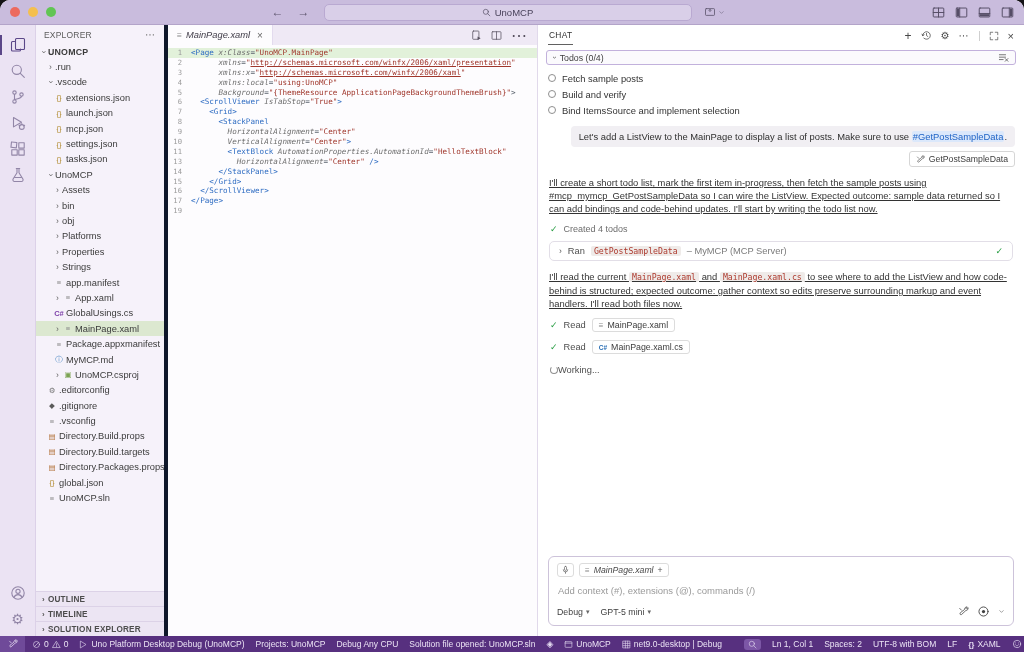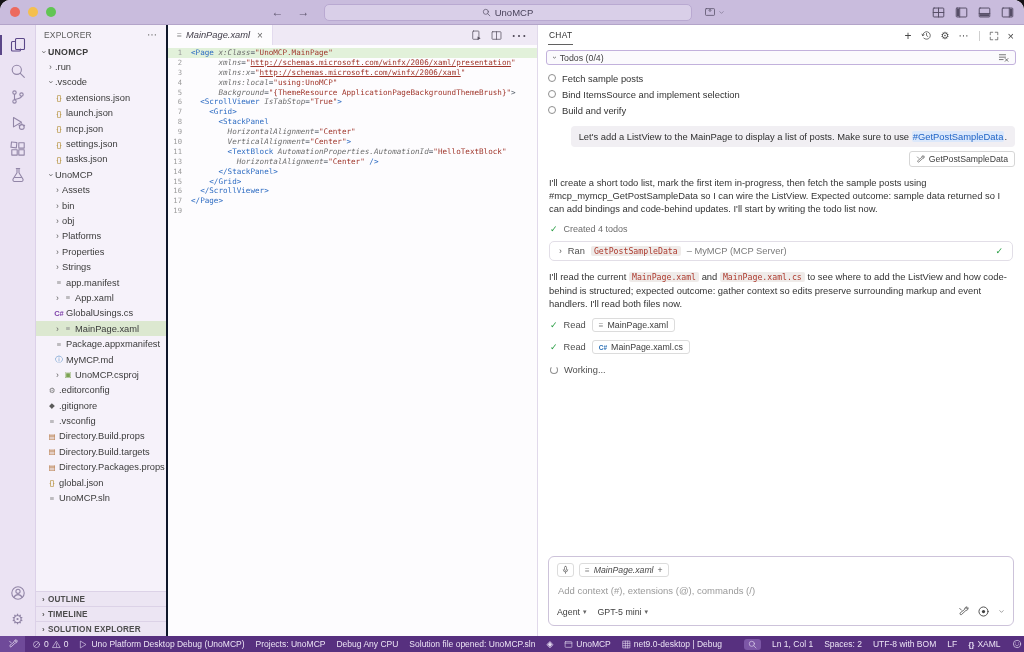--- a/index.html
+++ b/index.html
@@ -23,21 +23,21 @@
 
   
   .main{flex:1;display:flex;min-height:0;}
 
   .activitybar{width:36px;flex:none;background:#ebe3f3;border-right:1px solid #dcd1e8;display:flex;flex-direction:column;align-items:center;padding:7px 0 4px;}
   .ab-item{width:36px;height:26px;display:flex;align-items:center;justify-content:center;color:#9286a7;position:relative;}
   .ab-item.active{color:#5b4788;}
   .ab-item.active::before{content:"";position:absolute;left:0;top:3px;bottom:3px;width:2px;background:#5b4788;}
   .ab-bottom{margin-top:auto;display:flex;flex-direction:column;align-items:center;}
 
-  .sidebar{width:132px;flex:none;background:#f6f2fa;border-right:2px solid #0f172a;display:flex;flex-direction:column;min-height:0;}
+  .sidebar{width:132px;flex:none;background:#f6f2fa;border-right:4px solid #0f172a;display:flex;flex-direction:column;min-height:0;}
   .sb-header{height:19px;flex:none;display:flex;align-items:center;padding:0 8px;font-size:8.5px;color:#5c5c5c;letter-spacing:.2px;}
   .sb-header .more{margin-left:auto;color:#6a6a6a;font-size:10px;letter-spacing:1px;}
   .tree{flex:1;overflow:hidden;font-size:9.3px;color:#3b3b3b;}
   .trow{height:15.4px;display:flex;align-items:center;white-space:nowrap;cursor:default;}
   .trow.sel{background:#dce8d0;}
   .trow .arrow{width:9px;flex:none;color:#616161;font-size:8.5px;display:inline-flex;justify-content:center;}
   .arrow.down{transform:rotate(90deg);}
   .trow .fi{width:12px;flex:none;font-size:7.5px;text-align:center;margin-right:1px;}
   .trow.root .lbl{font-weight:bold;font-size:8.8px;letter-spacing:.2px;}
   .fi-json{color:#b08a2e;}.fi-lines{color:#8a8a8a;font-size:8.5px;}.fi-cs{color:#7c3fa8;font-size:6.5px;font-weight:bold;}
@@ -77,33 +77,33 @@
   .todo{height:16px;display:flex;align-items:center;gap:6px;font-size:9.4px;color:#333;}
   .radio{width:8px;height:8px;border-radius:50%;border:1px solid #8f8f8f;flex:none;position:relative;}
   .radio.active{border-color:#2e6fd0;}
   .radio.active::after{content:"";position:absolute;inset:1.5px;border-radius:50%;background:#2e6fd0;}
   .bubble-row{display:flex;justify-content:flex-end;padding:8px 9px 0;flex:none;}
   .bubble{background:#f1eff3;border-radius:4px;padding:5px 8px;font-size:9.4px;color:#2f2f2f;max-width:96%;}
   .mention{color:#2064c6;background:#dbe8fb;border-radius:2px;padding:0 1px;}
   .chip-row{display:flex;justify-content:flex-end;padding:4px 9px 0;flex:none;}
   .chip{border:1px solid #d6d6d6;border-radius:3px;padding:2px 6px;font-size:8.7px;display:flex;gap:4px;align-items:center;background:#fff;color:#3d3d3d;}
   .chip .ic{color:#4d4d4d;}
-  .para{padding:9px 11px 0;line-height:13px;font-size:9.4px;color:#333;flex:none;}
+  .para{padding:9px 11px 0;line-height:13px;font-size:9.4px;color:#333;flex:none;text-decoration:underline;}
   .icode{font-family:"DejaVu Sans Mono",monospace;font-size:8.2px;background:#efebe9;color:#ad3a2e;padding:0 3px;border-radius:2px;}
   .status-line{display:flex;align-items:center;gap:6px;padding:9px 12px 0;color:#6d6d6d;font-size:9px;flex:none;}
   .check{color:#259c41;font-size:9px;}
   .ran-box{margin:7px 11px 0;flex:none;border:1px solid #e2dee7;border-radius:5px;height:20px;display:flex;align-items:center;gap:6px;padding:0 9px;color:#4f4f4f;font-size:9.3px;}
   .ran-box .arrow{font-size:8.5px;color:#555;}
   .ran-box .suffix{color:#7a7a7a;}
   .ran-box .check{margin-left:auto;}
   .read-row{display:flex;align-items:center;gap:6px;padding:8px 12px 0;color:#4f4f4f;font-size:9.3px;flex:none;}
   .file-chip{border:1px solid #dcdcdc;border-radius:3px;padding:1px 6px;display:flex;gap:4px;align-items:center;font-size:8.8px;background:#fff;color:#3d3d3d;}
   .file-chip .fi-lines{font-size:8px;color:#8a8a8a;}
   .file-chip .fi-cs{color:#2b6fb5;font-size:6.5px;font-weight:bold;}
-  .working{display:flex;gap:6px;align-items:center;padding:11px 12px 0;color:#4f4f4f;font-size:9.3px;flex:none;}
+  .working{display:flex;gap:0;align-items:center;padding:11px 12px 0;color:#4f4f4f;font-size:9.3px;flex:none;}
   .spinner{width:8px;height:8px;border:1.2px solid #8f8f8f;border-top-color:transparent;border-radius:50%;flex:none;}
   .chat-input{margin:8px 10px 10px;margin-top:auto;border:1px solid #cdc3da;border-radius:6px;padding:6px 8px 7px;background:#fff;flex:none;}
   .ci-top{display:flex;gap:5px;align-items:center;}
   .mic-btn{width:17px;height:14px;border:1px solid #dcdcdc;border-radius:3px;display:flex;align-items:center;justify-content:center;color:#4d4d4d;}
   .ci-chip{border:1px solid #dcdcdc;border-radius:3px;padding:1px 5px;font-size:8.7px;font-style:italic;display:flex;gap:4px;align-items:center;color:#4a4a4a;}
   .ci-chip .plus{font-style:normal;color:#555;}
   .ci-input{border:none;outline:none;width:100%;font-size:9.5px;padding:8px 1px 9px;color:#333;font-family:"Liberation Sans",sans-serif;}
   .ci-input::placeholder{color:#9a9a9a;}
   .ci-bottom{display:flex;align-items:center;gap:11px;font-size:8.8px;color:#3f3f3f;}
   .ci-dd{display:flex;align-items:center;gap:3px;}
@@ -490,25 +490,25 @@
               </svg>
             </span>
         </div>
         <div class="todo-list" id="todo-list">
             <div class="todo">
               <span class="radio"></span>
               <span>Fetch sample posts</span>
             </div>
             <div class="todo">
               <span class="radio"></span>
-              <span>Bind ItemsSource and implement selection</span>
+              <span>Build and verify</span>
             </div>
             <div class="todo">
               <span class="radio"></span>
-              <span>Build and verify</span>
+              <span>Bind ItemsSource and implement selection</span>
             </div>
           </div>
 
         <div class="bubble-row">
           <div class="bubble">
             <span>Let's add a ListView to the MainPage to display a list of posts. Make sure to use </span><span class="mention">#GetPostSampleData</span><span>.</span>
           </div>
         </div>
         <div class="chip-row">
           <div class="chip">
@@ -575,21 +575,21 @@
               </span>
             <span class="ci-chip">
               <span class="fi-lines" style="font-style:normal;font-size:8px;color:#8a8a8a;">≡</span>
               <span>MainPage.xaml</span>
               <span class="plus">+</span>
             </span>
           </div>
           <input class="ci-input" placeholder="Add context (#), extensions (@), commands (/)" style="">
           <div class="ci-bottom">
             <span class="ci-dd">
-                <span>Agent</span>
+                <span>Debug</span>
                 <span class="arrow">▾</span>
               </span>
             <span class="ci-dd">
                 <span>GPT-5 mini</span>
                 <span class="arrow">▾</span>
               </span>
             <span class="ci-right">
               <span class="ic">
                   <svg width="11" height="11" viewBox="0 0 16 16">
                     <path d="M9.5 4.5a3 3 0 0 1 4-3l-2 2 1 1 2-2a3 3 0 0 1-3 4L5 12.5a1.5 1.5 0 0 1-2-2z"></path>

